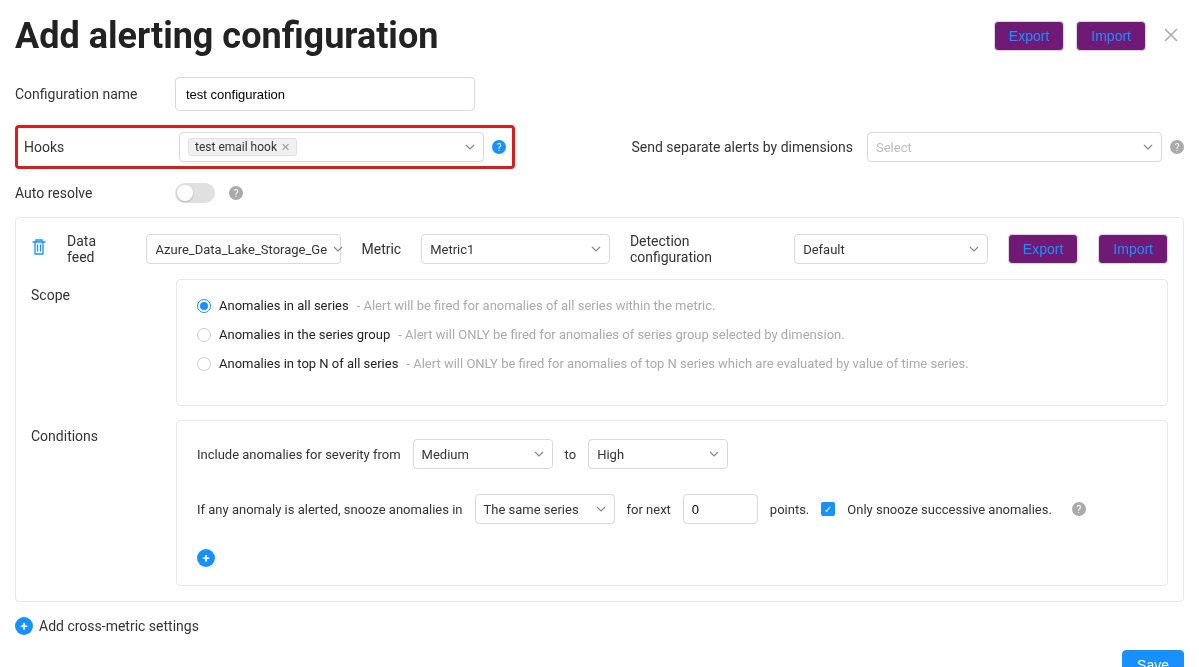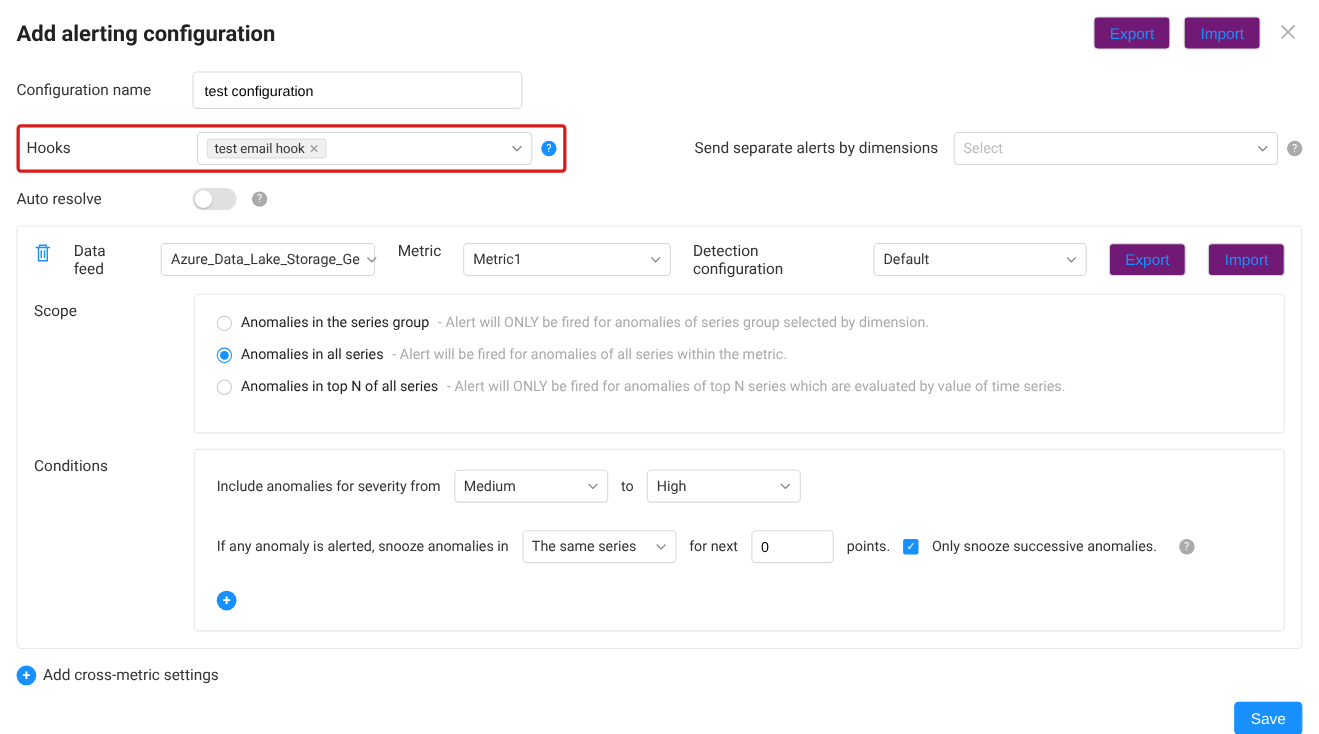--- a/index.html
+++ b/index.html
@@ -12,21 +12,21 @@
     background: #fff;
     width: 1199px;
   }
   .header-row {
     display: flex;
     justify-content: space-between;
     align-items: center;
     margin-bottom: 20px;
   }
   h1 {
-    font-size: 20px;
+    font-size: 36px;
     font-weight: 700;
     margin: 0;
     color: #222;
   }
   .header-actions {
     display: flex;
     align-items: center;
     gap: 12px;
   }
   .btn {
@@ -149,20 +149,21 @@
     box-shadow: 0 1px 2px rgba(0,0,0,0.2);
   }
   .panel {
     border: 1px solid #e8e8e8;
     border-radius: 4px;
     padding: 15px;
     margin-top: 8px;
   }
   .panel-header {
     display: flex;
+    align-items: center;
     gap: 20px;
     margin-bottom: 10px;
   }
   .trash-icon {
     color: #1890ff;
     cursor: pointer;
     font-size: 16px;
   }
   .panel-label {
     font-size: 14px;
@@ -370,28 +371,28 @@
         </span>
     </div>
     <button class="btn">Export</button>
     <button class="btn">Import</button>
   </div>
 
   <div class="inner-section">
     <div class="inner-label">Scope</div>
     <div class="inner-box">
       <div class="radio-row">
+        <span class="radio checked"></span>
+        <span class="radio-label">Anomalies in all series</span>
+        <span class="radio-desc">- Alert will be fired for anomalies of all series within the metric.</span>
+      </div>
+      <div class="radio-row">
         <span class="radio"></span>
         <span class="radio-label">Anomalies in the series group</span>
         <span class="radio-desc">- Alert will ONLY be fired for anomalies of series group selected by dimension.</span>
-      </div>
-      <div class="radio-row">
-        <span class="radio checked"></span>
-        <span class="radio-label">Anomalies in all series</span>
-        <span class="radio-desc">- Alert will be fired for anomalies of all series within the metric.</span>
       </div>
       <div class="radio-row">
         <span class="radio"></span>
         <span class="radio-label">Anomalies in top N of all series</span>
         <span class="radio-desc">- Alert will ONLY be fired for anomalies of top N series which are evaluated by value of time series.</span>
       </div>
     </div>
   </div>
 
   <div class="inner-section">

